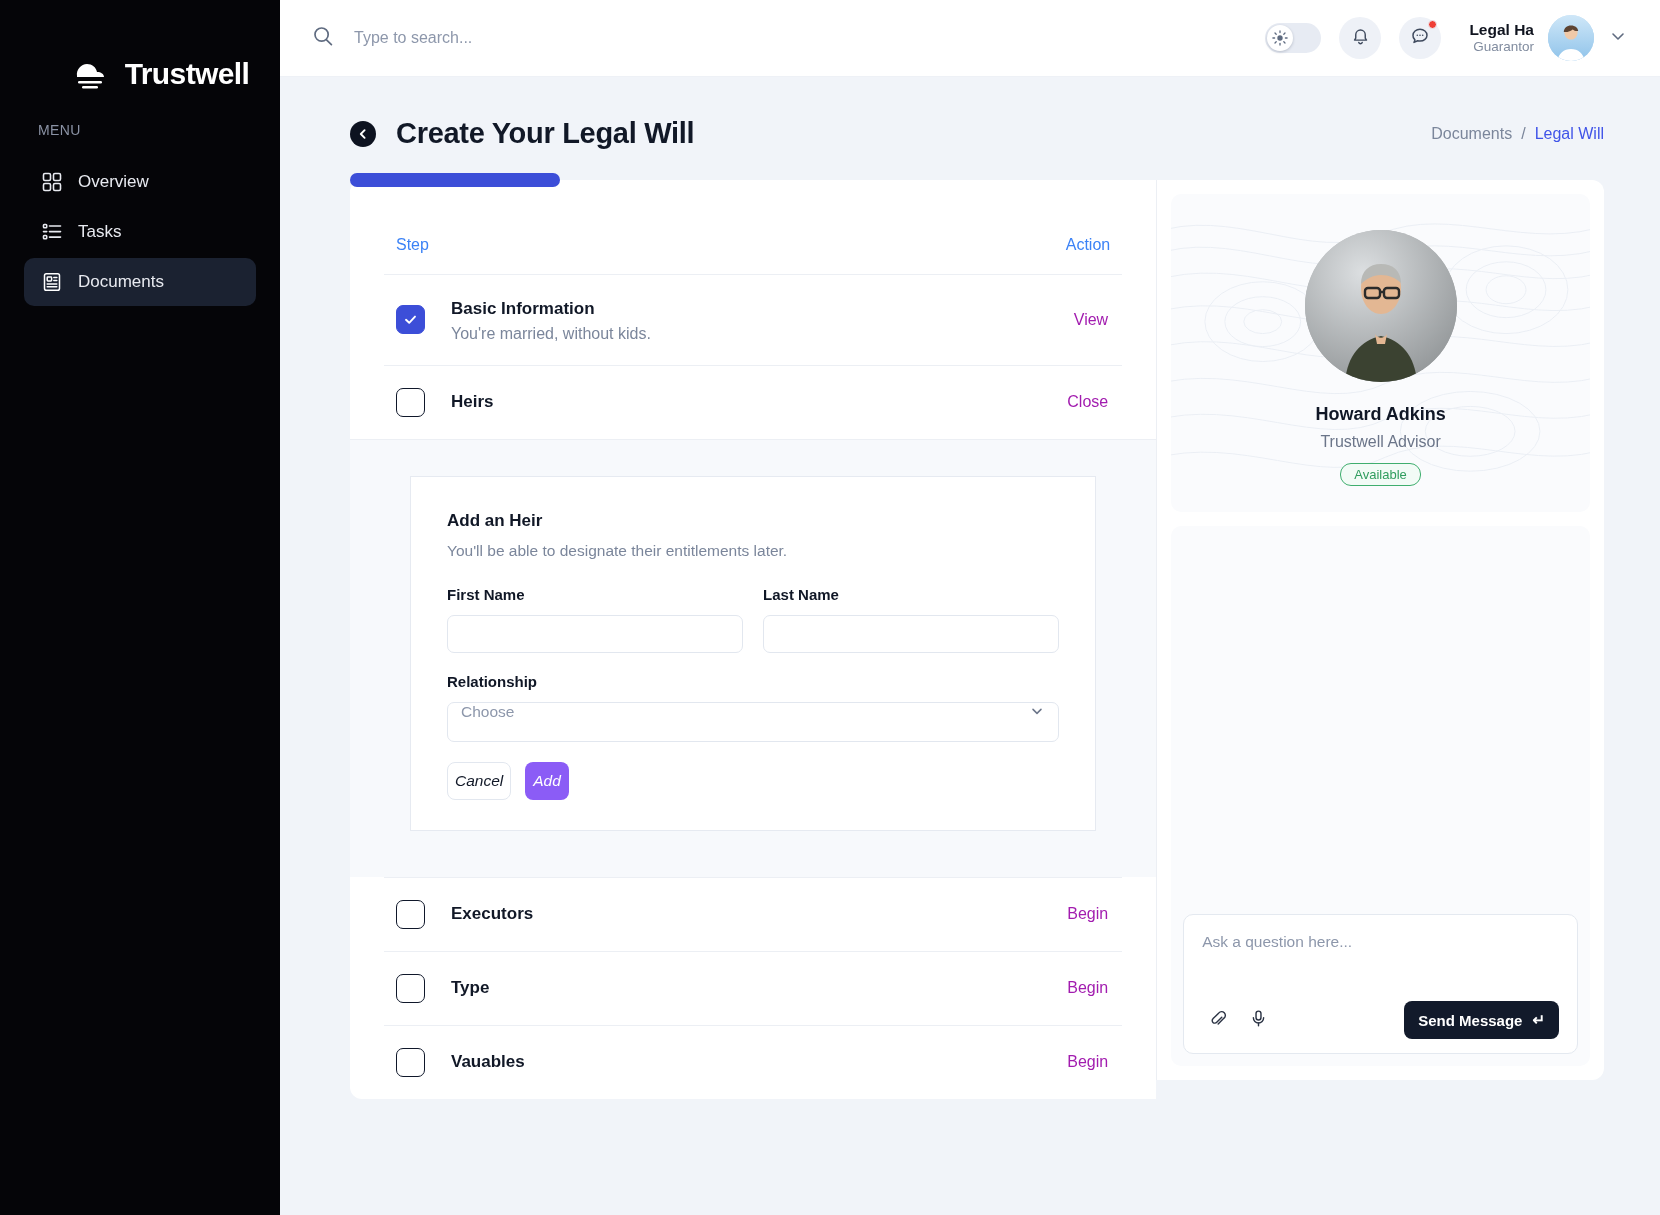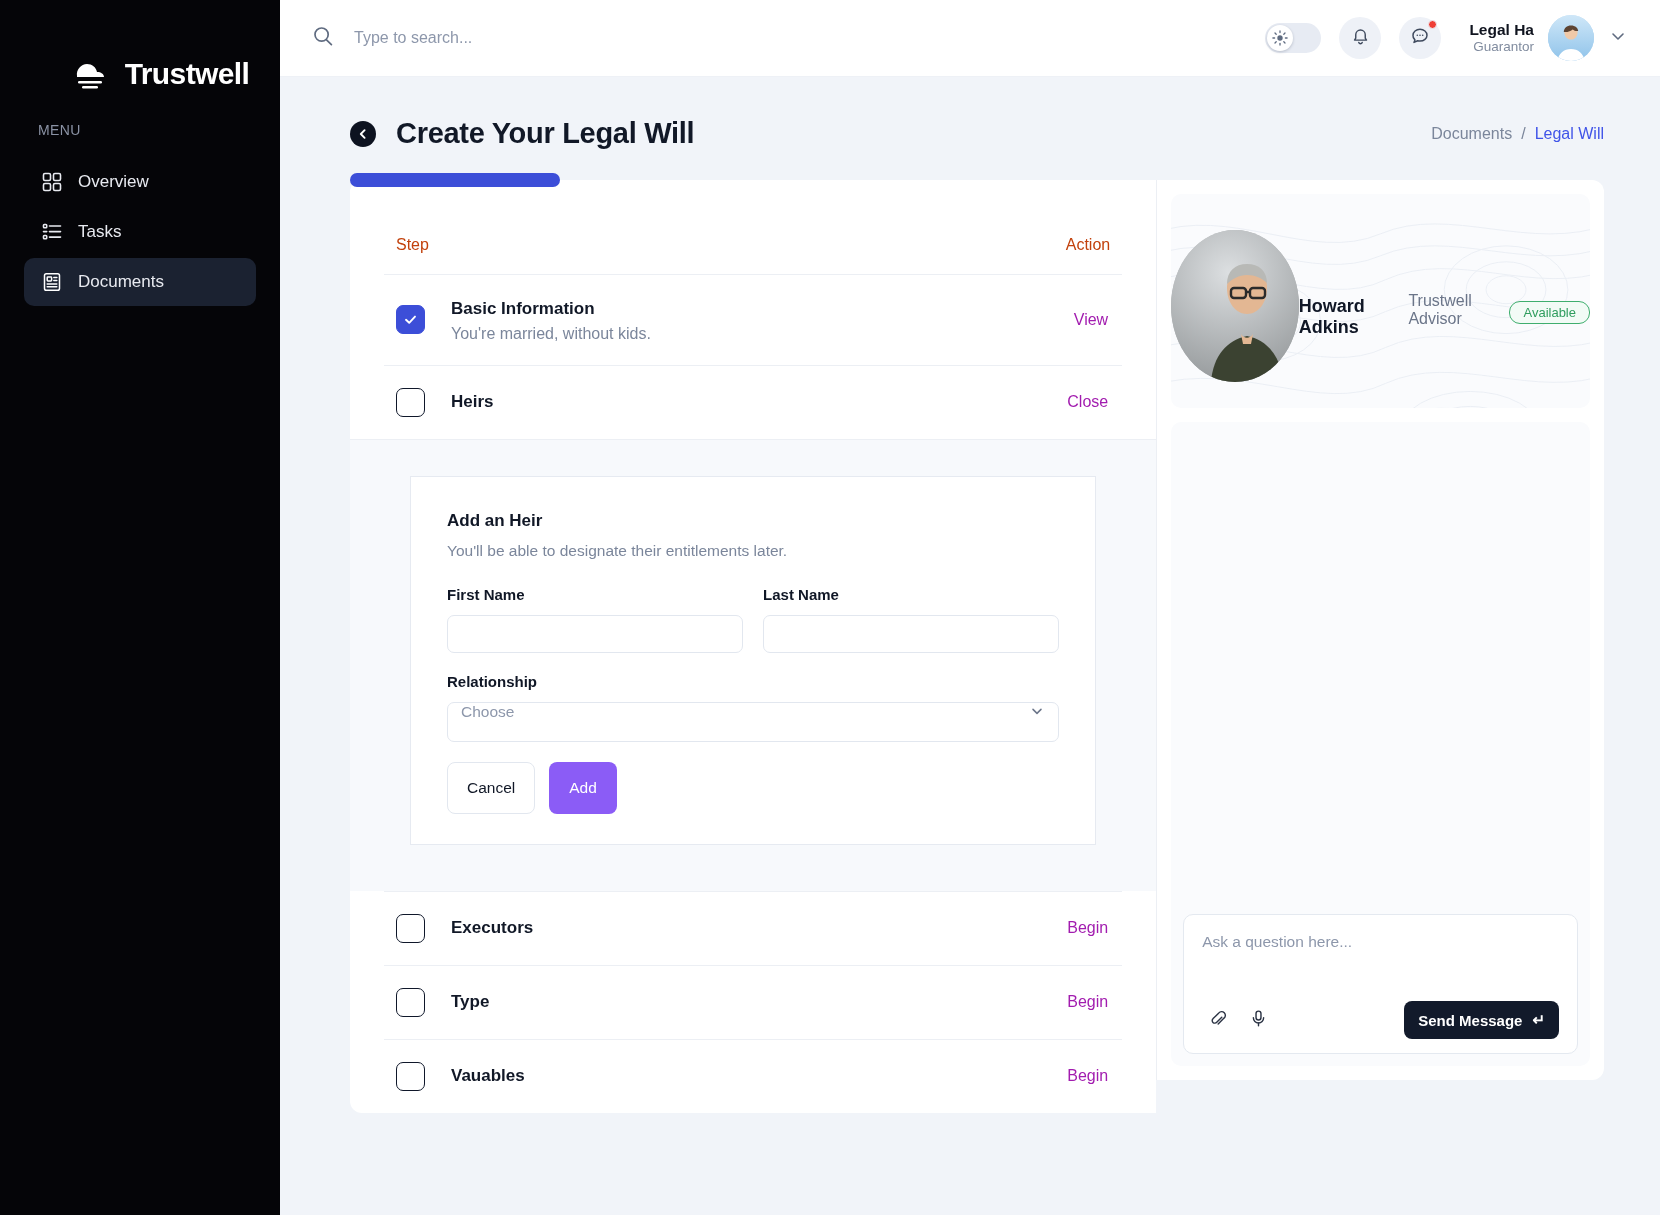--- a/index.html
+++ b/index.html
@@ -121,21 +121,21 @@
   .progress-track {
     position: absolute; left: 0; top: -7px; height: 14px; width: 100%;
     border-radius: 8px; background: transparent; overflow: visible;
   }
   .progress-fill {
     height: 14px; border-radius: 8px; background: #3c4ed8;
   }
   .steps-head {
     display: flex; justify-content: space-between; align-items: center;
     padding: 56px 12px 20px 12px;
-    font-size: 16px; color: #c2410c;
+    font-size: 16px; color: #3b82f6;
   }
   .step-row {
     display: flex; align-items: center; justify-content: space-between;
     padding: 22px 12px; border-top: 1px solid #eceff4;
   }
   .step-left { display: flex; align-items: center; gap: 26px; }
   .cbox {
     width: 29px; height: 29px; border-radius: 7px;
     border: 1.6px solid #0f172a; background: #fff;
     flex: 0 0 auto; cursor: pointer;
@@ -164,43 +164,44 @@
   }
   .select-wrap { position: relative; }
   .select-box {
     width: 100%; height: 40px; border: 1px solid #e2e7ef; border-radius: 7px;
     background: #fff; display: flex; justify-content: space-between;
     padding: 0 13px; cursor: pointer;
     font-size: 15.5px; color: #8d97ab;
   }
   .form-actions { display: flex; gap: 14px; margin-top: 16px; }
   .btn {
-    height: 52px; padding: 0 19px; border-radius: 8px;
+    height: 38px; padding: 0 7px; border-radius: 8px;
     font-family: "Liberation Sans", sans-serif; font-size: 15.5px;
     cursor: pointer; display: flex; align-items: center; justify-content: center;
     border: 1px solid transparent;
+    font-style: italic;
   }
   .btn-secondary { background: #fff; border-color: #e2e7ef; color: #111827; }
   .btn-primary { background: #8b5cf6; color: #fff; }
 
   
   .advisor-card {
     width: 450px; background: #ffffff;
     border-radius: 0 12px 12px 0;
     border-left: 1px solid #eceff4;
     min-height: 900px;
     padding: 14px 14px 14px 14px;
     display: flex; flex-direction: column;
   }
   .advisor-hero {
     position: relative; overflow: hidden;
     border-radius: 10px;
     background: #fafbfd;
     padding: 36px 0 26px 0;
-    display: flex; flex-direction: row; align-items: center;
+    display: flex; flex-direction: column; align-items: center;
   }
   .topo { position: absolute; inset: 0; opacity: .55; }
   .advisor-photo {
     width: 152px; height: 152px; border-radius: 50%;
     position: relative; z-index: 2; overflow: hidden;
     background: radial-gradient(circle at 40% 30%, #d2d5d7 0%, #a9acae 60%, #9a9ea0 100%);
   }
   .advisor-name { position: relative; z-index: 2; font-size: 18px; font-weight: 700; color: #101726; margin-top: 22px; }
   .advisor-role { position: relative; z-index: 2; font-size: 16px; color: #6b7589; margin-top: 8px; }
   .badge {

